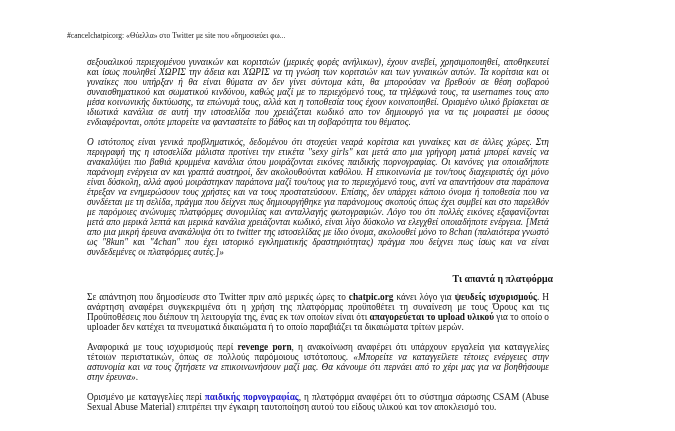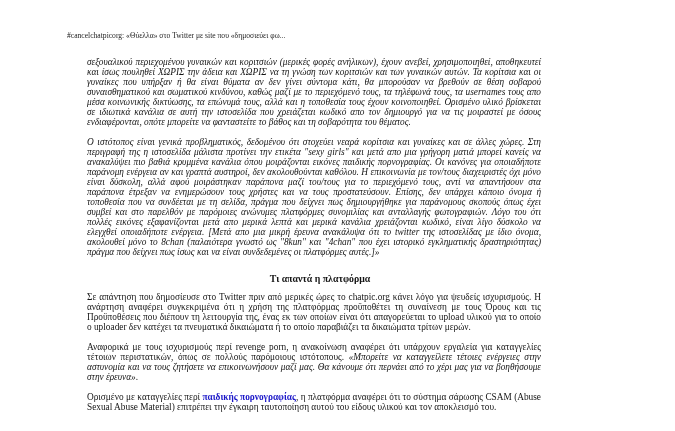--- a/index.html
+++ b/index.html
@@ -33,30 +33,30 @@
   .print-header .ph-url   { max-width: 235px; overflow: hidden; }
   .content {
     position: absolute;
     top: 57px;
     left: 87px;
     width: 466px;
     font-size: 9.3px;
     line-height: 10px;
     text-align: justify;
   }
-  .content p { margin: 0 12px 10px 0; }
+  .content p { margin: 0 4px 10px 0; }
   p.quote-para { font-style: italic; }
   h2.section-heading {
     font-size: 9.8px;
     line-height: 11px;
     margin: 16px 0 8px 0;
     font-weight: bold;
-    text-align: center;
+    text-align: right;
   }
-  .seg-bold { font-weight: normal; }
+  .seg-bold { font-weight: bold; }
   .seg-italic { font-style: italic; }
   a.inline-link {
     color: #1a16c8;
     font-weight: bold;
     cursor: pointer;
   }
 </style>
 </head>
 <body>
 

